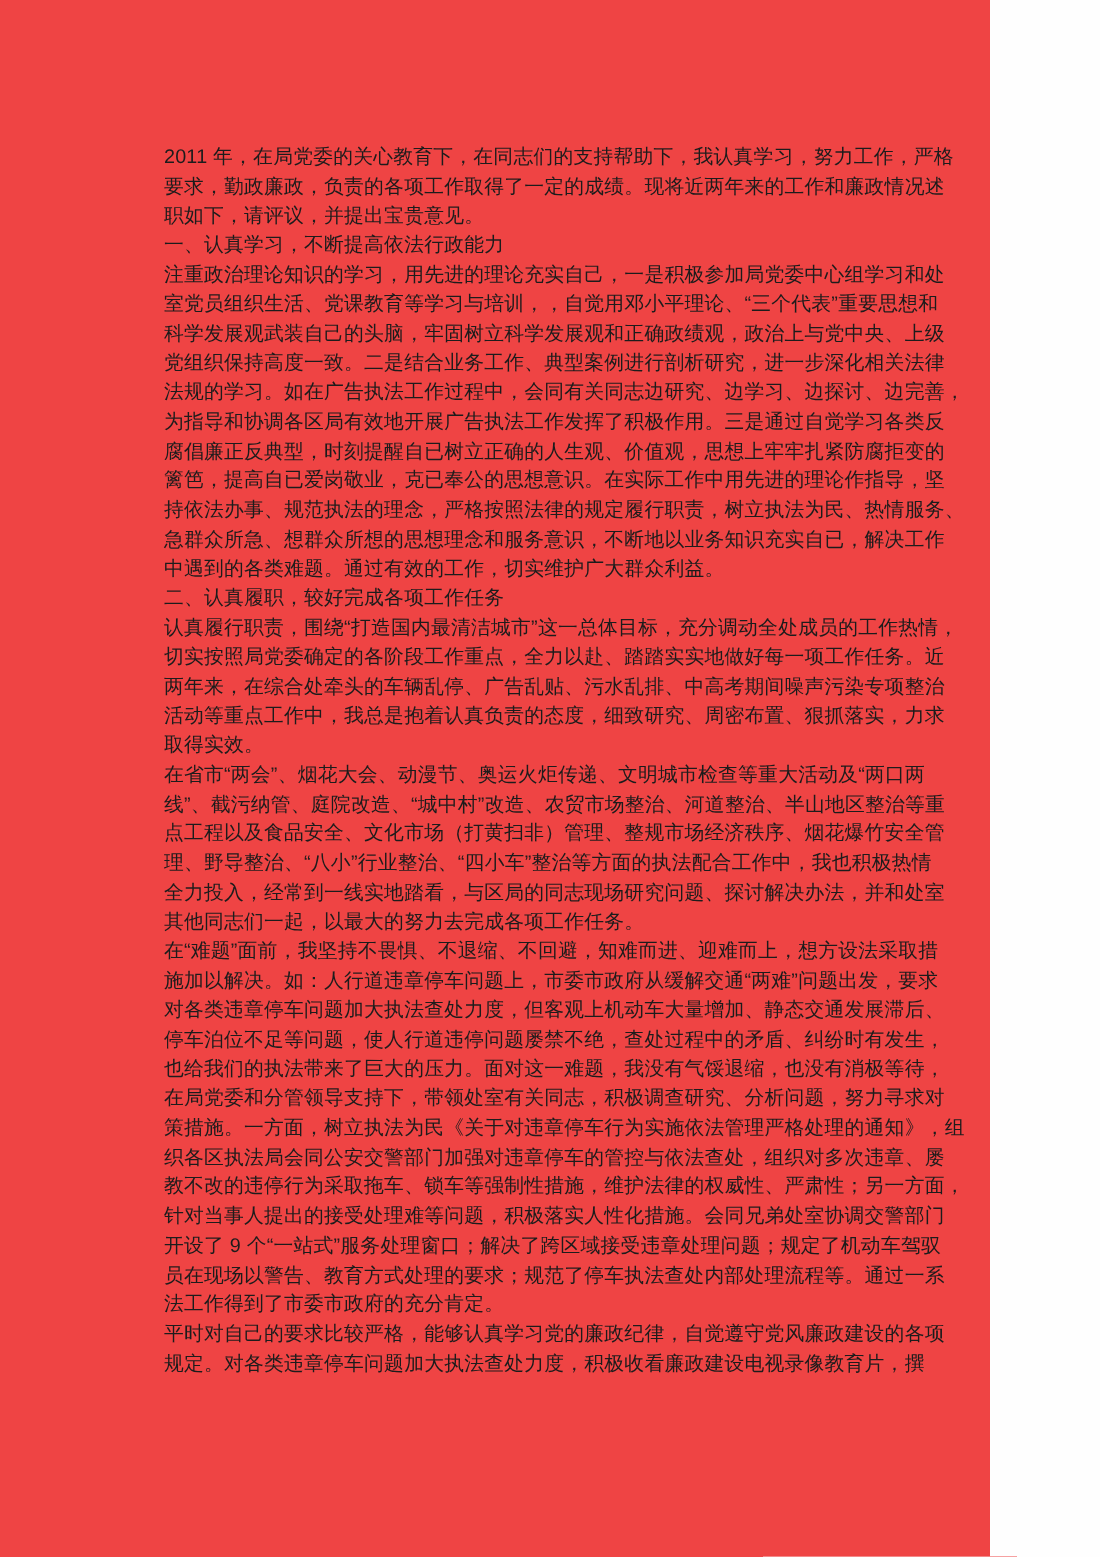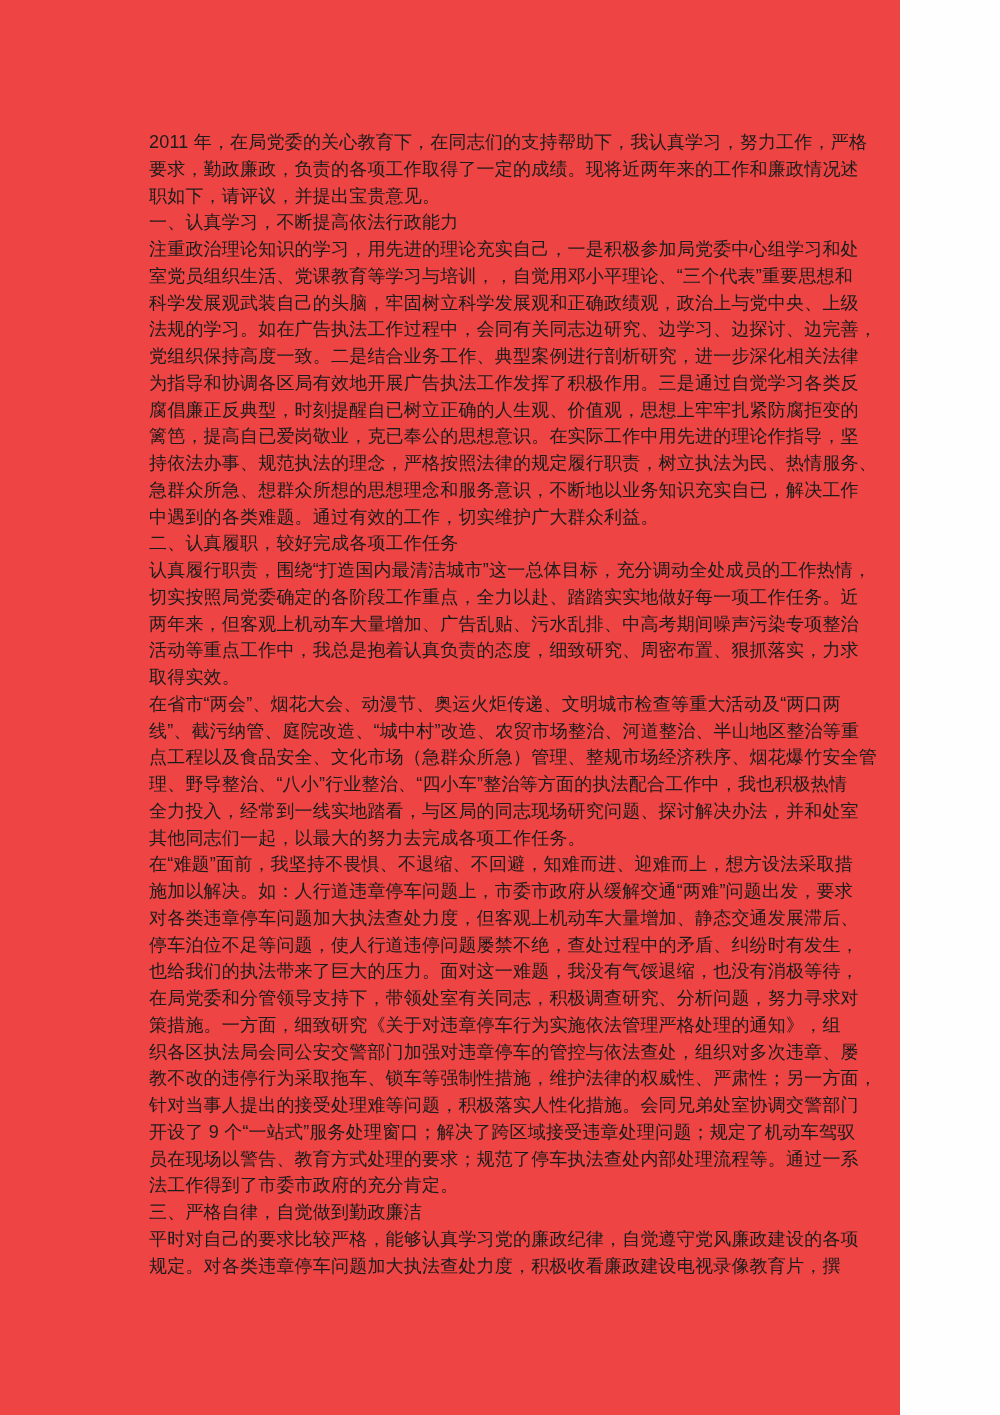--- a/index.html
+++ b/index.html
@@ -46,50 +46,49 @@
 
 <div class="page">
   <div class="doc-body">
       <div class="text-line">2011 年，在局党委的关心教育下，在同志们的支持帮助下，我认真学习，努力工作，严格</div>
       <div class="text-line">要求，勤政廉政，负责的各项工作取得了一定的成绩。现将近两年来的工作和廉政情况述</div>
       <div class="text-line">职如下，请评议，并提出宝贵意见。</div>
       <div class="heading-line">一、认真学习，不断提高依法行政能力</div>
       <div class="text-line">注重政治理论知识的学习，用先进的理论充实自己，一是积极参加局党委中心组学习和处</div>
       <div class="text-line">室党员组织生活、党课教育等学习与培训，，自觉用邓小平理论、“三个代表”重要思想和</div>
       <div class="text-line">科学发展观武装自己的头脑，牢固树立科学发展观和正确政绩观，政治上与党中央、上级</div>
+      <div class="text-line">党组织保持高度一致。二是结合业务工作、典型案例进行剖析研究，进一步深化相关法律</div>
       <div class="text-line">法规的学习。如在广告执法工作过程中，会同有关同志边研究、边学习、边探讨、边完善，</div>
-      <div class="text-line">党组织保持高度一致。二是结合业务工作、典型案例进行剖析研究，进一步深化相关法律</div>
       <div class="text-line">为指导和协调各区局有效地开展广告执法工作发挥了积极作用。三是通过自觉学习各类反</div>
       <div class="text-line">腐倡廉正反典型，时刻提醒自已树立正确的人生观、价值观，思想上牢牢扎紧防腐拒变的</div>
       <div class="text-line">篱笆，提高自已爱岗敬业，克已奉公的思想意识。在实际工作中用先进的理论作指导，坚</div>
       <div class="text-line">持依法办事、规范执法的理念，严格按照法律的规定履行职责，树立执法为民、热情服务、</div>
       <div class="text-line">急群众所急、想群众所想的思想理念和服务意识，不断地以业务知识充实自已，解决工作</div>
       <div class="text-line">中遇到的各类难题。通过有效的工作，切实维护广大群众利益。</div>
       <div class="heading-line">二、认真履职，较好完成各项工作任务</div>
       <div class="text-line">认真履行职责，围绕“打造国内最清洁城市”这一总体目标，充分调动全处成员的工作热情，</div>
       <div class="text-line">切实按照局党委确定的各阶段工作重点，全力以赴、踏踏实实地做好每一项工作任务。近</div>
-      <div class="text-line">两年来，但客观上机动车大量增加、广告乱贴、污水乱排、中高考期间噪声污染专项整治</div>
+      <div class="text-line">两年来，在综合处牵头的车辆乱停、广告乱贴、污水乱排、中高考期间噪声污染专项整治</div>
       <div class="text-line">活动等重点工作中，我总是抱着认真负责的态度，细致研究、周密布置、狠抓落实，力求</div>
       <div class="text-line">取得实效。</div>
       <div class="text-line">在省市“两会”、烟花大会、动漫节、奥运火炬传递、文明城市检查等重大活动及“两口两</div>
       <div class="text-line">线”、截污纳管、庭院改造、“城中村”改造、农贸市场整治、河道整治、半山地区整治等重</div>
-      <div class="text-line">点工程以及食品安全、文化市场（急群众所急）管理、整规市场经济秩序、烟花爆竹安全管</div>
+      <div class="text-line">点工程以及食品安全、文化市场（打黄扫非）管理、整规市场经济秩序、烟花爆竹安全管</div>
       <div class="text-line">理、野导整治、“八小”行业整治、“四小车”整治等方面的执法配合工作中，我也积极热情</div>
       <div class="text-line">全力投入，经常到一线实地踏看，与区局的同志现场研究问题、探讨解决办法，并和处室</div>
       <div class="text-line">其他同志们一起，以最大的努力去完成各项工作任务。</div>
       <div class="text-line">在“难题”面前，我坚持不畏惧、不退缩、不回避，知难而进、迎难而上，想方设法采取措</div>
       <div class="text-line">施加以解决。如：人行道违章停车问题上，市委市政府从缓解交通“两难”问题出发，要求</div>
       <div class="text-line">对各类违章停车问题加大执法查处力度，但客观上机动车大量增加、静态交通发展滞后、</div>
       <div class="text-line">停车泊位不足等问题，使人行道违停问题屡禁不绝，查处过程中的矛盾、纠纷时有发生，</div>
       <div class="text-line">也给我们的执法带来了巨大的压力。面对这一难题，我没有气馁退缩，也没有消极等待，</div>
       <div class="text-line">在局党委和分管领导支持下，带领处室有关同志，积极调查研究、分析问题，努力寻求对</div>
-      <div class="text-line">策措施。一方面，细致研究《关于对违章停车行为实施依法管理严格处理的通知》，组</div>
+      <div class="text-line">策措施。一方面，树立执法为民《关于对违章停车行为实施依法管理严格处理的通知》，组</div>
       <div class="text-line">织各区执法局会同公安交警部门加强对违章停车的管控与依法查处，组织对多次违章、屡</div>
       <div class="text-line">教不改的违停行为采取拖车、锁车等强制性措施，维护法律的权威性、严肃性；另一方面，</div>
       <div class="text-line">针对当事人提出的接受处理难等问题，积极落实人性化措施。会同兄弟处室协调交警部门</div>
       <div class="text-line">开设了 9 个“一站式”服务处理窗口；解决了跨区域接受违章处理问题；规定了机动车驾驭</div>
       <div class="text-line">员在现场以警告、教育方式处理的要求；规范了停车执法查处内部处理流程等。通过一系</div>
       <div class="text-line">法工作得到了市委市政府的充分肯定。</div>
-      <div class="heading-line">三、严格自律，自觉做到勤政廉洁</div>
       <div class="text-line">平时对自己的要求比较严格，能够认真学习党的廉政纪律，自觉遵守党风廉政建设的各项</div>
       <div class="text-line">规定。对各类违章停车问题加大执法查处力度，积极收看廉政建设电视录像教育片，撰</div>
     </div>
 </div>
 
 </body></html>

